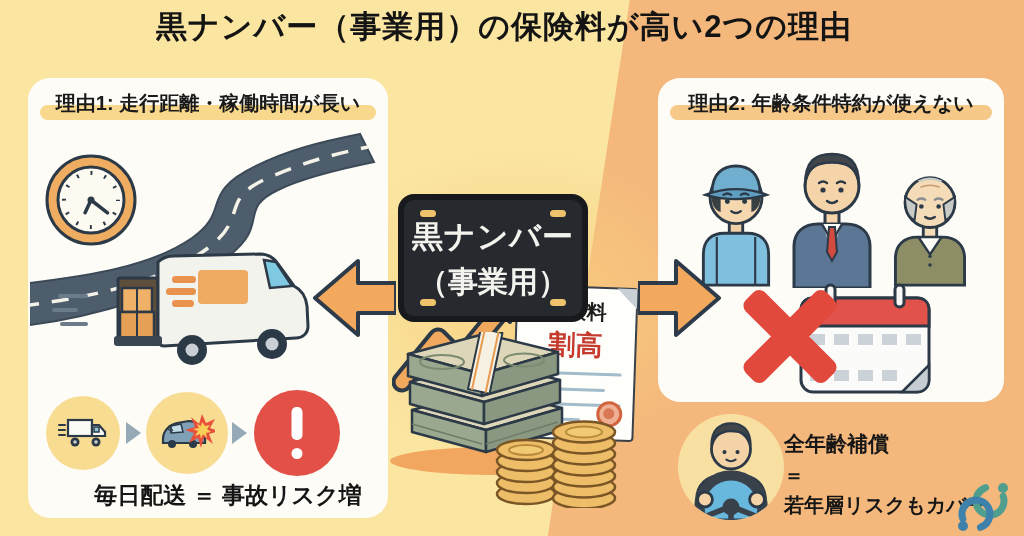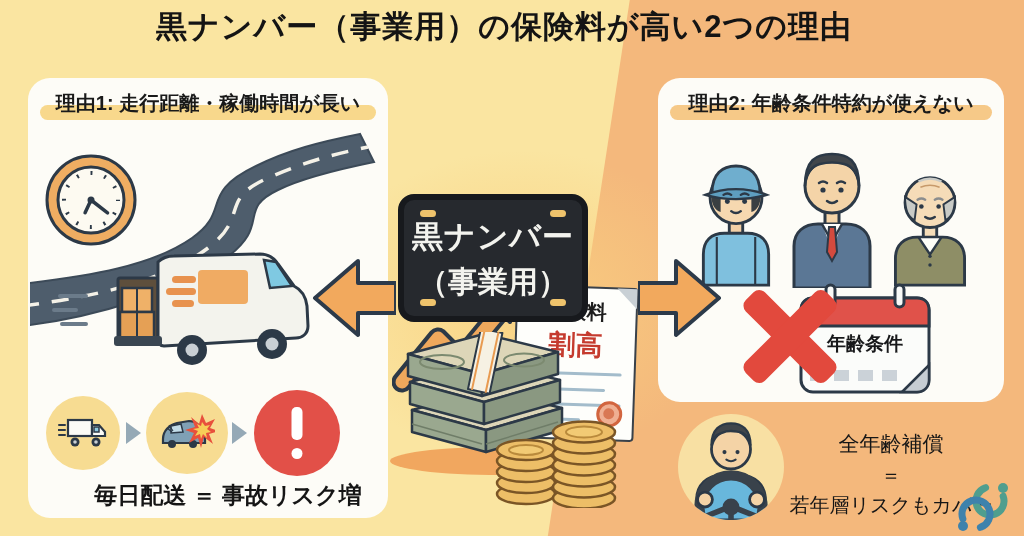--- a/index.html
+++ b/index.html
@@ -26,22 +26,22 @@
   #left-panel .hl{background:#F8D88C;}
   #right-panel .hl{background:#F6C988;}
   .abs{position:absolute;}
   .oval-icon{position:absolute;border-radius:50%;display:flex;align-items:center;justify-content:center;}
   .chev{position:absolute;width:0;height:0;border-top:11px solid transparent;
     border-bottom:11px solid transparent;border-left:15px solid #95A9B6;}
   .excl-bar{position:absolute;left:50%;transform:translateX(-50%);top:17px;width:11px;height:33px;border-radius:5px;background:#fff;}
   .excl-dot{position:absolute;left:50%;transform:translateX(-50%);top:58px;width:11px;height:11px;border-radius:50%;background:#fff;}
   .left-caption{position:absolute;left:0;right:0;top:402px;text-align:center;
     font-size:23px;font-weight:800;color:#151515;padding-left:40px;}
-  .right-caption{position:absolute;left:126px;top:350px;width:214px;text-align:center;
-    font-weight:400;color:#161616;line-height:1.5;}
+  .right-caption{position:absolute;left:126px;top:350px;width:214px;text-align:left;
+    font-weight:700;color:#161616;line-height:1.5;}
   .right-caption .l1{font-size:21px;}
   .right-caption .l2{font-size:20px;}
   .right-caption .l3{font-size:20px;}
   .calendar{position:absolute;left:140px;top:204px;width:134px;height:114px;}
   .cal-label{position:absolute;left:7px;right:7px;top:48px;height:27px;background:#FBFCFA;
     display:flex;align-items:center;justify-content:center;font-size:19px;font-weight:800;color:#17181A;}
   .xmark{position:absolute;left:80px;top:206px;width:104px;height:104px;z-index:3;}
   .xbar{position:absolute;left:-5px;right:-5px;top:39px;height:27px;background:#E2493D;border-radius:8px;}
   .xbar.a{transform:rotate(45deg);} .xbar.b{transform:rotate(-45deg);}
   .driver{position:absolute;left:20px;top:336px;width:106px;height:106px;border-radius:50%;
@@ -211,21 +211,20 @@
           <rect x="60" y="52" width="15" height="11"></rect>
             <rect x="84" y="52" width="15" height="11"></rect>
           <rect x="108" y="52" width="15" height="11"></rect>
           <rect x="12" y="88" width="15" height="11"></rect>
             <rect x="36" y="88" width="15" height="11"></rect>
           <rect x="60" y="88" width="15" height="11"></rect>
             <rect x="84" y="88" width="15" height="11"></rect>
         </g>
         <path d="M104,110 L131,83 L131,98 C131,105 126,110 119,110 Z" fill="#C6CDD3" stroke="#2C3947" stroke-width="2.5"></path>
       </svg>
-      <div class="cal-label">年齢条件</div>
     </div>
 
     <div class="xmark">
       <div class="xbar a"></div>
       <div class="xbar b"></div>
     </div>
 
     <div class="driver">
       <svg width="106" height="106" viewBox="0 0 114 114">
         <path d="M20,114 L20,92 C20,76 32,66 46,66 L68,66 C82,66 94,76 94,92 L94,114 Z" fill="#68B7DC" stroke="#2C3947" stroke-width="3"></path>

